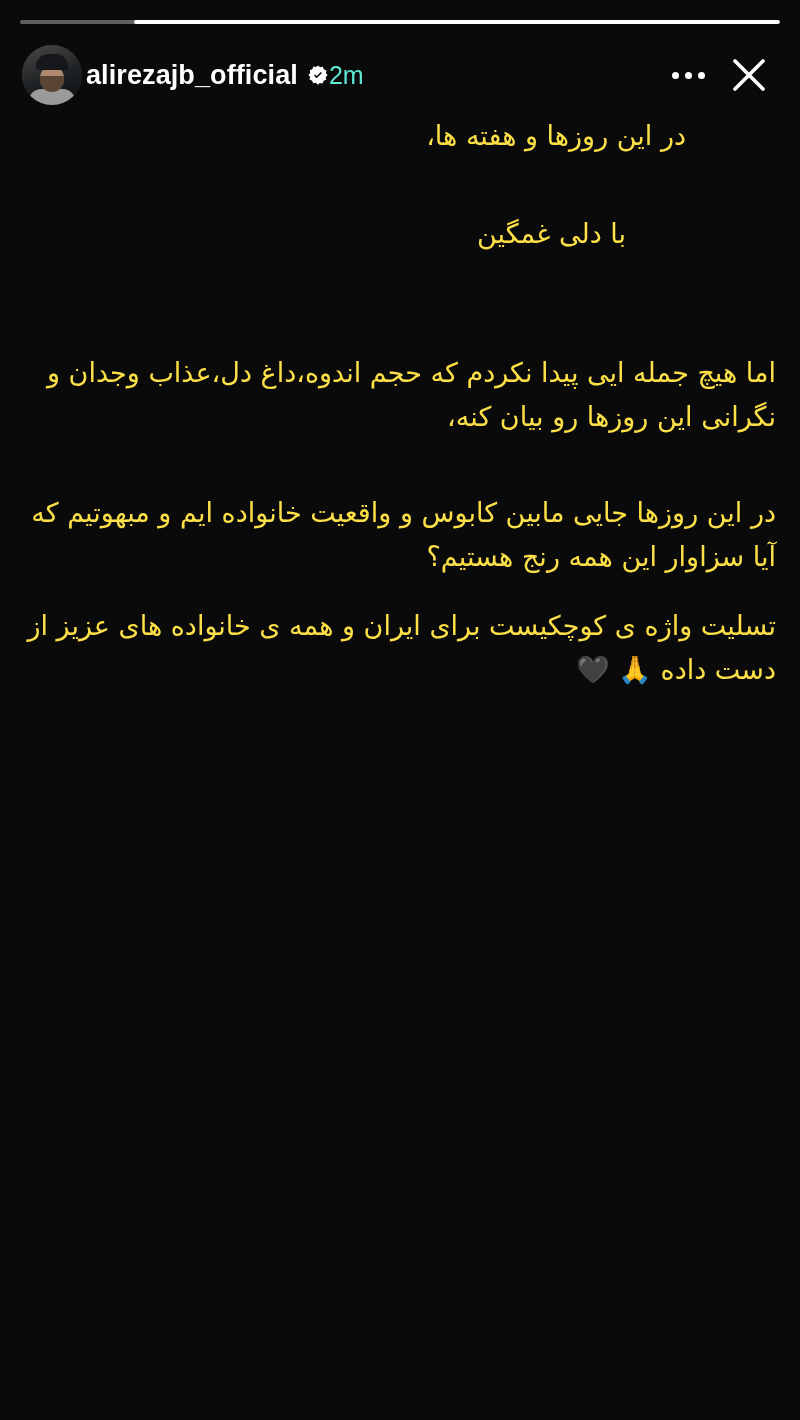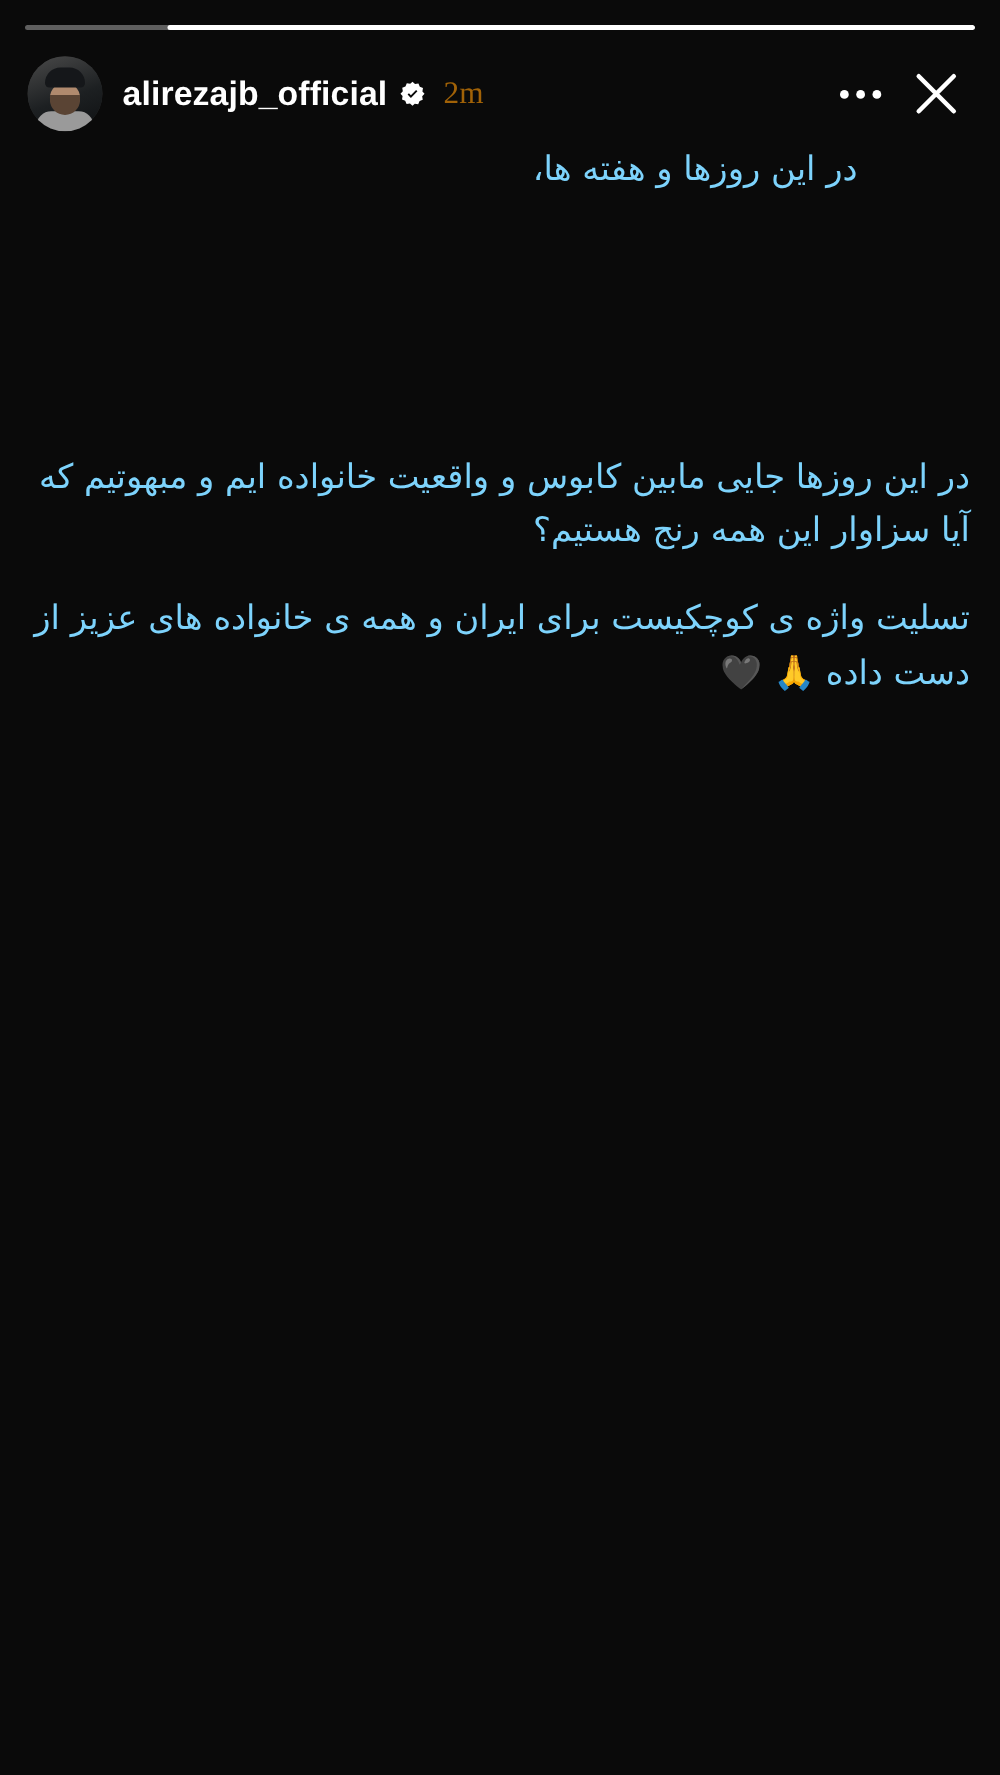--- a/index.html
+++ b/index.html
@@ -84,40 +84,38 @@
   }
   .avatar .body {
     position: absolute;
     bottom: 0; left: 7px;
     width: 46px; height: 16px;
     border-radius: 12px 12px 0 0;
     background: #9a9a9a;
   }
 
   .username {
-    margin-left: 16px;
+    margin-left: 4px;
     color: #ffffff;
     font-size: 27px;
     font-weight: bold;
     letter-spacing: 0.1px;
     white-space: nowrap;
   }
   .verified {
     margin-left: 9px;
     width: 22px;
     height: 22px;
     flex: 0 0 22px;
     display: inline-block;
   }
   .timestamp {
-    margin-left: 14px;
-    color: #a16207;
+    color: #5eead4;
     font-size: 25px;
     white-space: nowrap;
-    font-family: Liberation Serif, serif;
   }
   .header-spacer { flex: 1 1 auto; }
 
   .more-btn {
     width: 44px; height: 44px;
     display: flex; align-items: center; justify-content: center;
     gap: 6px;
   }
   .more-btn i {
     width: 7px; height: 7px; border-radius: 50%;
@@ -128,21 +126,21 @@
     margin-left: 12px;
     display: flex; align-items: center; justify-content: center;
   }
 
   
   .story-text {
     position: absolute;
     left: 0; right: 0;
     top: 108px;
     padding: 0 24px;
-    color: #7dd3fc;
+    color: #fde047;
     direction: rtl;
     text-align: right;
   }
   .para {
     font-size: 27px;
     line-height: 1.62;
     font-family: "DejaVu Sans", sans-serif;
     font-weight: 400;
     white-space: pre-wrap;
   }
@@ -202,23 +200,25 @@
       </svg>
     </div>
   </div>
 
   <div class="story-text">
 
     <div class="para p1 center-ish">در این روزها و هفته ها،</div>
 
     <div class="spacer-md"></div>
 
+    <div class="para center-ish2">با دلی غمگین</div>
 
     <div class="spacer-lg"></div>
 
+    <div class="para block-a">اما هیچ جمله ایی پیدا نکردم که حجم اندوه،داغ دل،عذاب وجدان و نگرانی این روزها رو بیان کنه،</div>
 
     <div class="spacer-sm"></div>
 
 
     <div class="spacer-sm"></div>
 
     <div class="para block-a">در این روزها جایی مابین کابوس و واقعیت خانواده ایم و مبهوتیم که آیا سزاوار این همه رنج هستیم؟</div>
 
     <div class="spacer-sm"></div>
 

